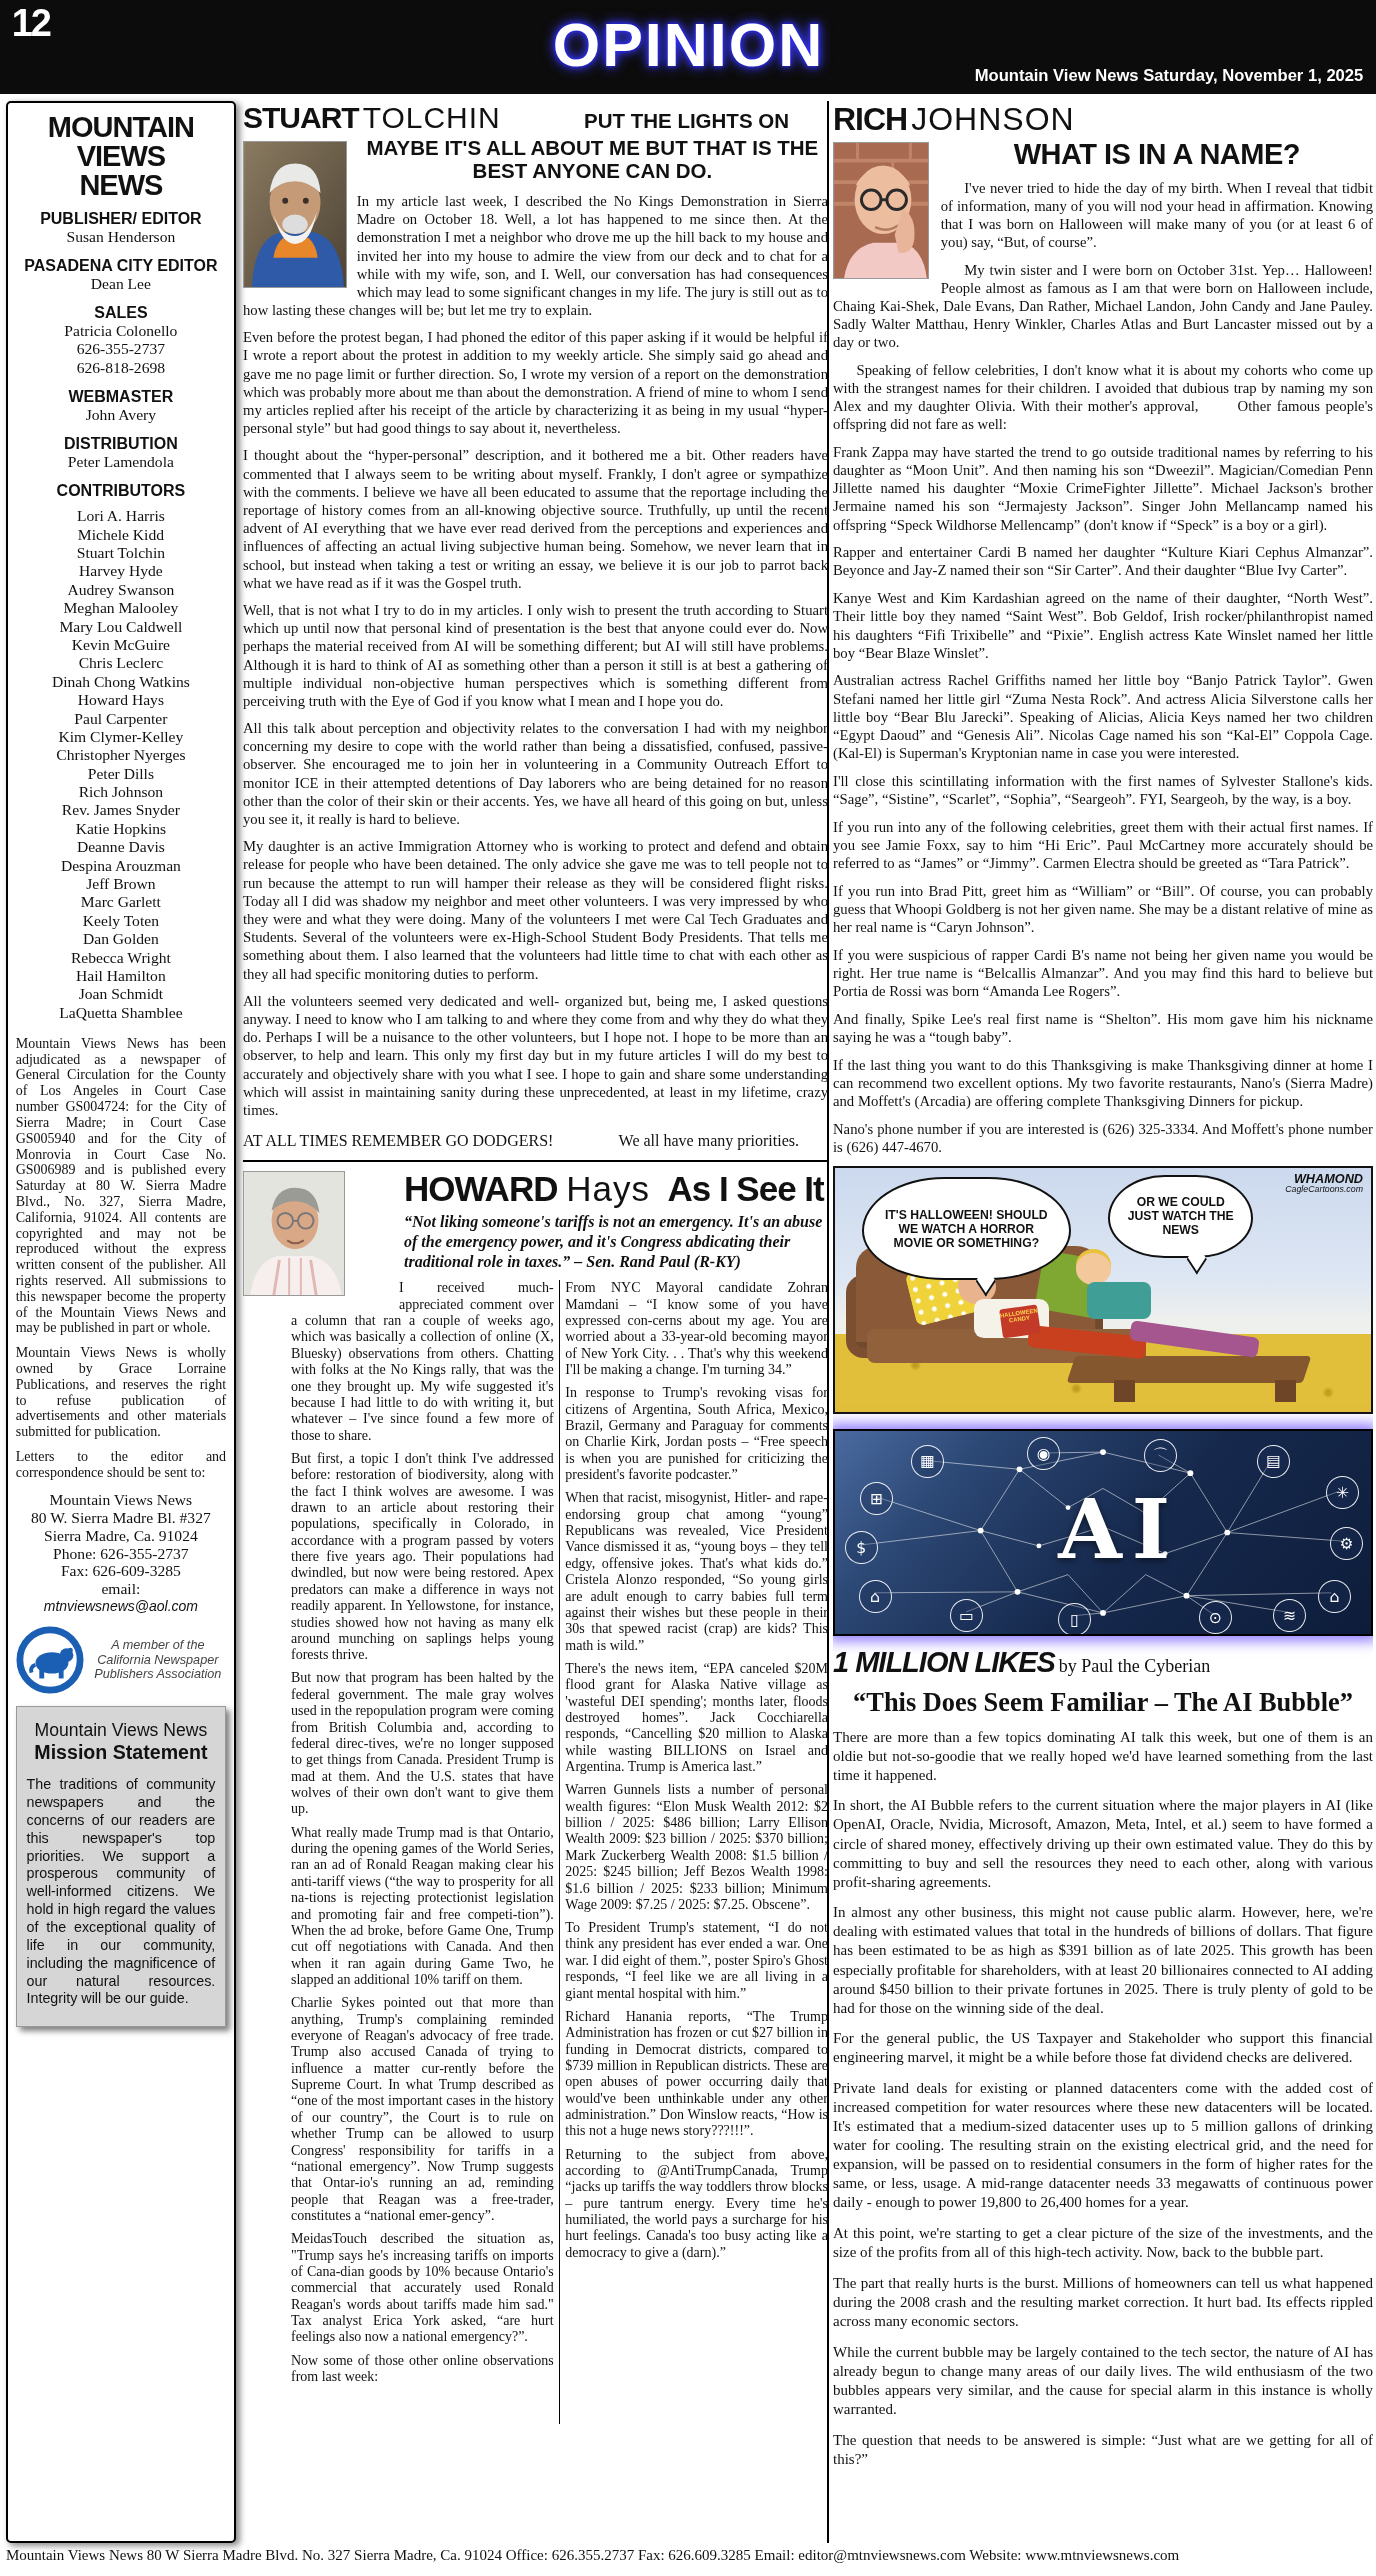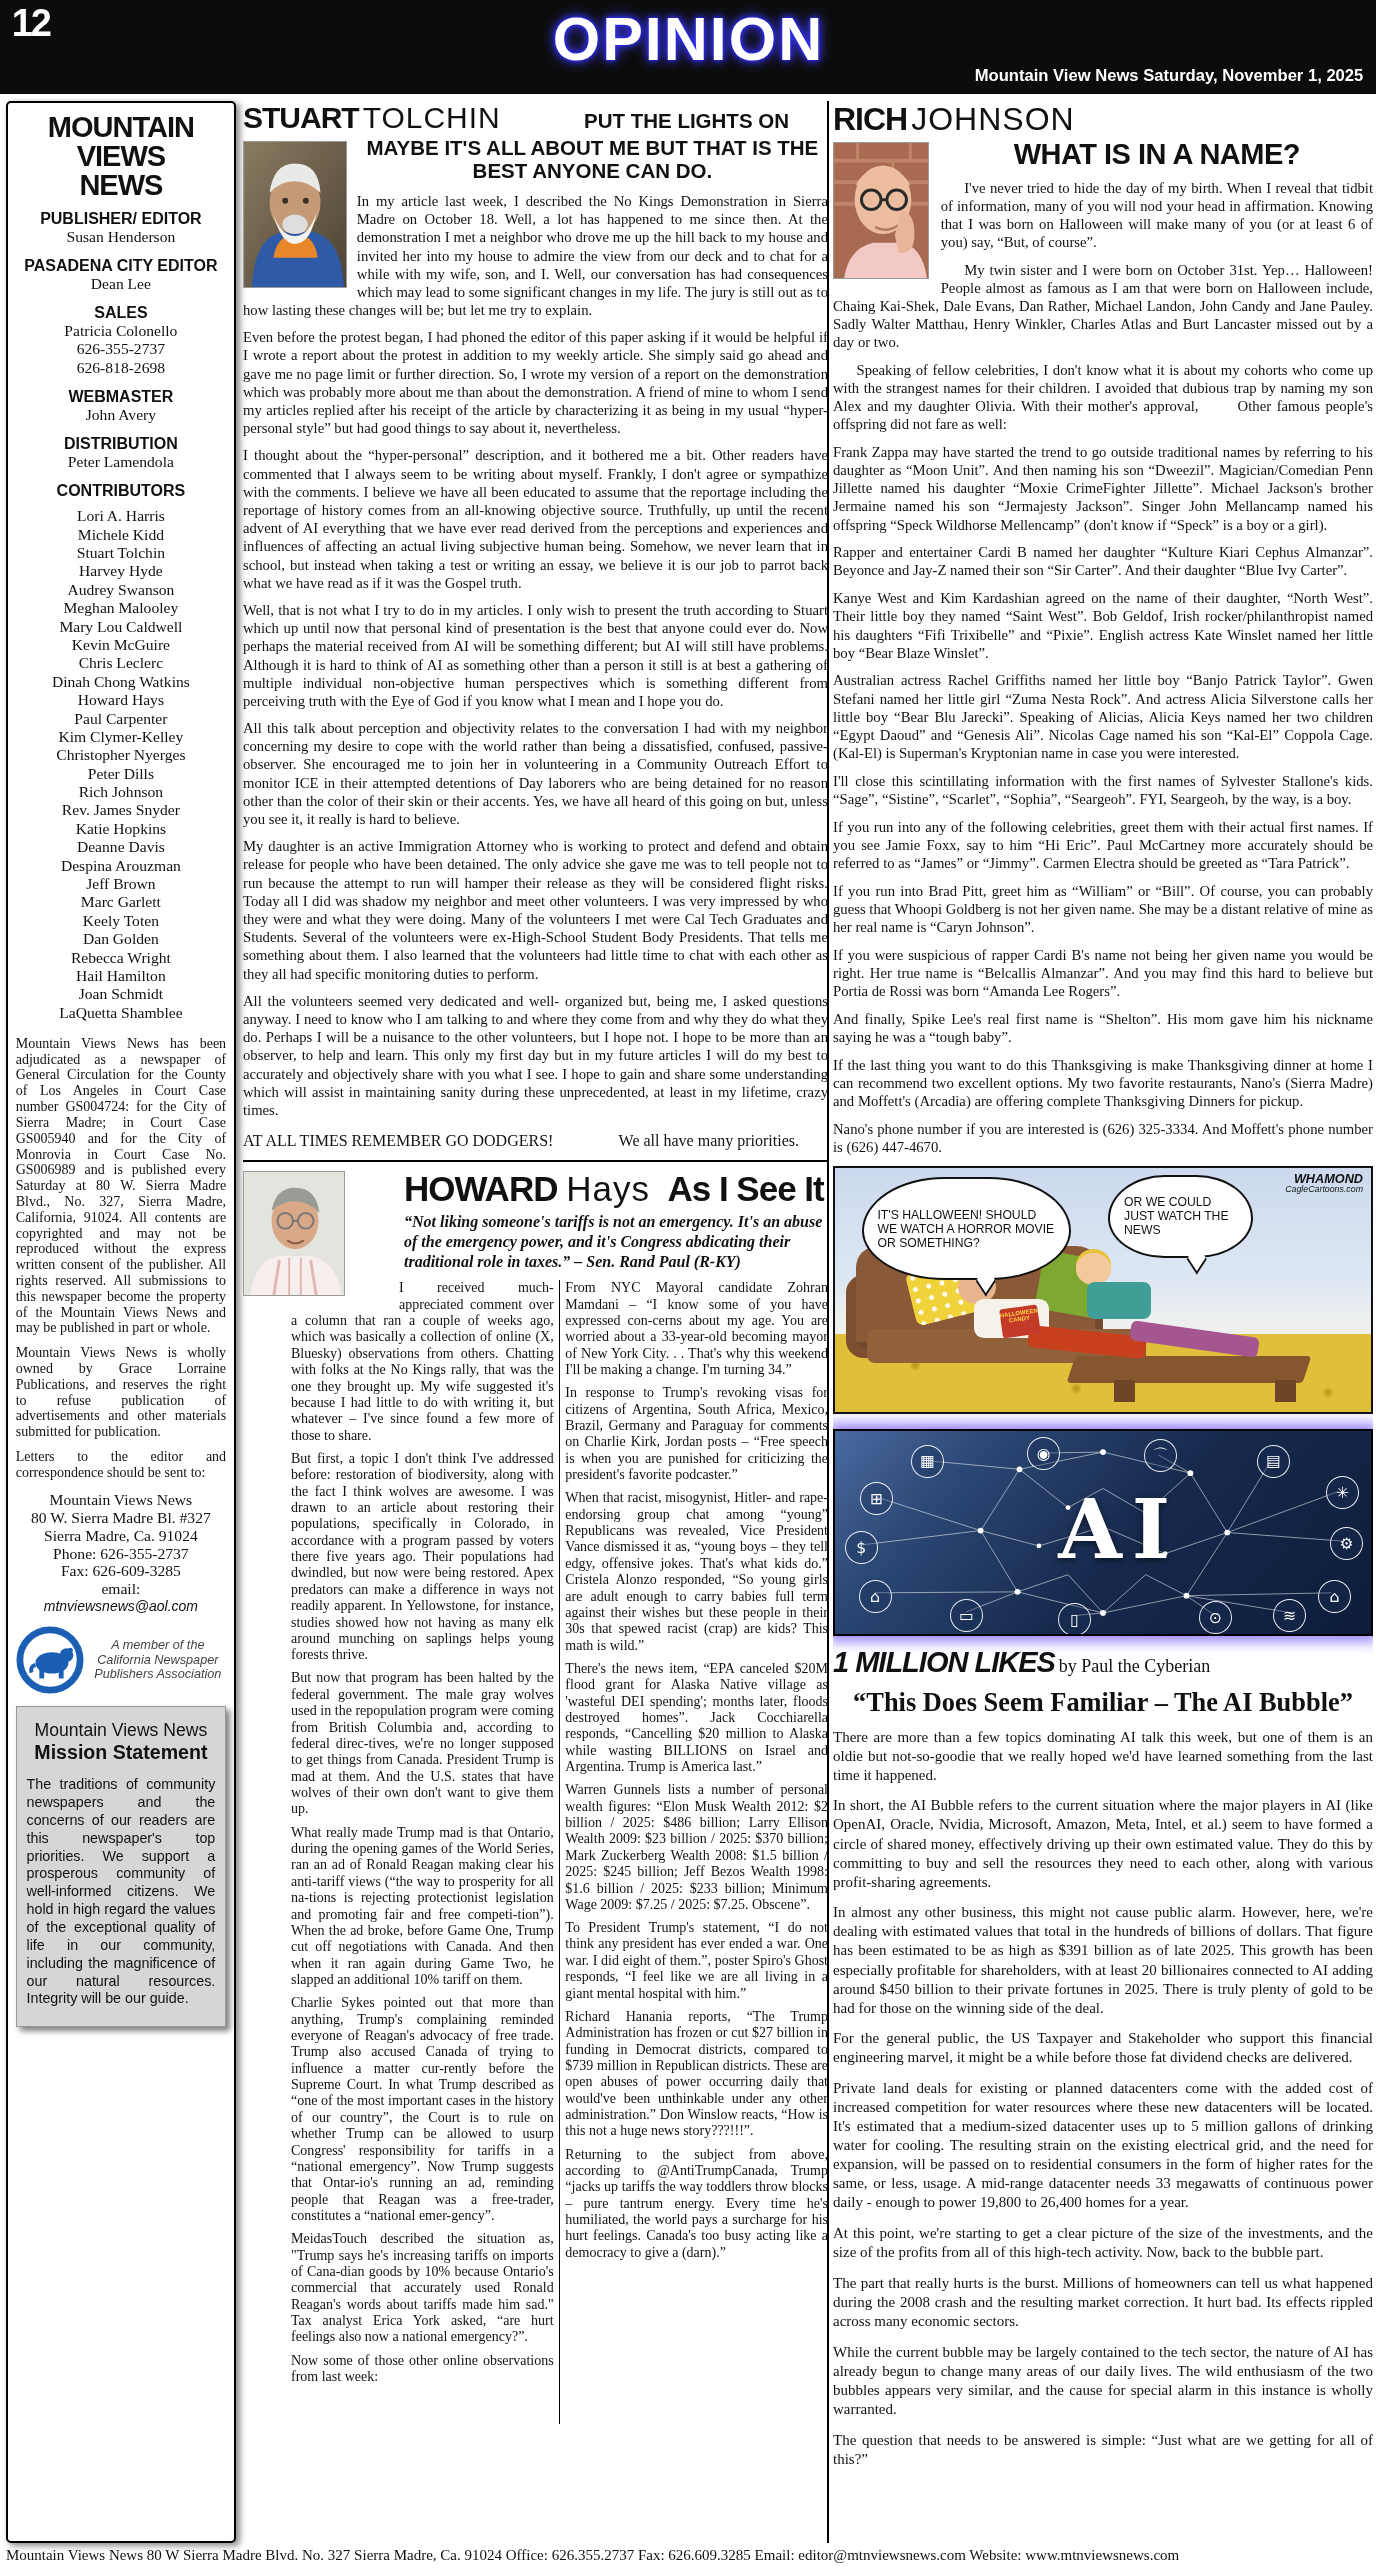--- a/index.html
+++ b/index.html
@@ -4,21 +4,21 @@
 <style>
   * { margin:0; padding:0; box-sizing:border-box; }
   html,body { background:#777; }
   .page { position:relative; width:1377px; height:2576px; background:#fff; margin:0 auto;
           font-family:"Liberation Serif", serif; color:#111; overflow:hidden; }
 
   
   .masthead-bar { position:absolute; top:0; left:0; width:1377px; height:94px; background:#0c0c0c; }
   .page-number { position:absolute; top:2px; left:11.7px; color:#fff; font-family:"Liberation Sans",sans-serif;
                  font-weight:bold; font-size:38px; letter-spacing:-2px; }
-  .opinion-title { position:absolute; top:4px; left:0; width:100%; text-align:center; color:#fff;
+  .opinion-title { position:absolute; top:10px; left:0; width:100%; text-align:center; color:#fff;
                    font-family:"Liberation Sans",sans-serif; font-weight:bold; font-size:61px; letter-spacing:2px;
                    text-shadow:0 0 2.9px #2020ff, 0 0 7.8px #3535ff, 0 0 13.7px #4040ff; }
   .date-line { position:absolute; right:13.7px; bottom:7.8px; color:#fff; font-family:"Liberation Sans",sans-serif;
                font-weight:bold; font-size:16.6px; }
 
   
   .vert-rule { position:absolute; left:827px; top:101px; width:2px; height:2442px; background:#000; }
   .page-footer { position:absolute; left:5.9px; right:5.9px; top:2547px; font-size:15px; white-space:nowrap; }
 
   
@@ -100,22 +100,22 @@
   .person1-head { position:absolute; left:23%; bottom:44%; width:7%; height:14%; background:#e9b48d; border-radius:50%; }
   .person1-body { position:absolute; left:26%; bottom:30%; width:14%; height:16%; background:#f5f2ea; border-radius:9.8px; }
   .person1-legs { position:absolute; left:36%; bottom:24%; width:22%; height:9%; background:#c8401e; border-radius:5.9px; transform:rotate(6deg); }
   .person2-head { position:absolute; left:45%; bottom:52%; width:6.5%; height:13%; background:#f3c89b; border-radius:50%; box-shadow:0 -3.9px 0 #e8c23c; }
   .person2-body { position:absolute; left:47%; bottom:38%; width:12%; height:15%; background:#3f9f96; border-radius:7.8px; }
   .person2-legs { position:absolute; left:55%; bottom:26%; width:24%; height:8%; background:#a5568f; border-radius:5.9px; transform:rotate(8deg); }
   .candy-bag { position:absolute; left:31%; bottom:31%; width:7%; height:12%; background:#c33a28; border-radius:2.9px;
                color:#ffd94d; font-family:"Liberation Sans",sans-serif; font-weight:bold; font-size:5.9px; line-height:1.05;
                text-align:center; padding-top:2.9px; transform:rotate(-8deg); }
   .bubble { position:absolute; background:#fff; border:2.4px solid #111; border-radius:45% 45% 45% 45% / 60% 60% 55% 55%;
-            font-family:"Liberation Sans",sans-serif; font-weight:normal; font-size:12.2px; line-height:1.15;
-            display:flex; align-items:center; justify-content:center; padding:9.8px 13.7px; }
+            font-family:"Liberation Sans",sans-serif; font-weight:bold; font-size:12.2px; line-height:1.15;
+            text-align:center; display:flex; align-items:center; justify-content:center; padding:9.8px 13.7px; }
   .bubble-1 { left:5%; top:4%; width:39%; height:42%; }
   .bubble-2 { left:51%; top:3%; width:27%; height:34%; }
   .bubble:after { content:""; position:absolute; bottom:-11.7px; left:55%; width:15.6px; height:15.6px; background:#fff;
                   border-right:2.4px solid #111; border-bottom:2.4px solid #111; transform:rotate(45deg) skew(12deg,12deg); }
   .comic-sig { position:absolute; right:1.5%; top:2%; text-align:right; font-family:"Liberation Sans",sans-serif;
                font-weight:bold; font-style:italic; font-size:12.7px; line-height:1.0; }
   .comic-sig .small { font-size:8.8px; font-weight:normal; }
 
   
   .ai-art { position:relative; margin-top:15.6px; height:207px; border:2px solid #000;

